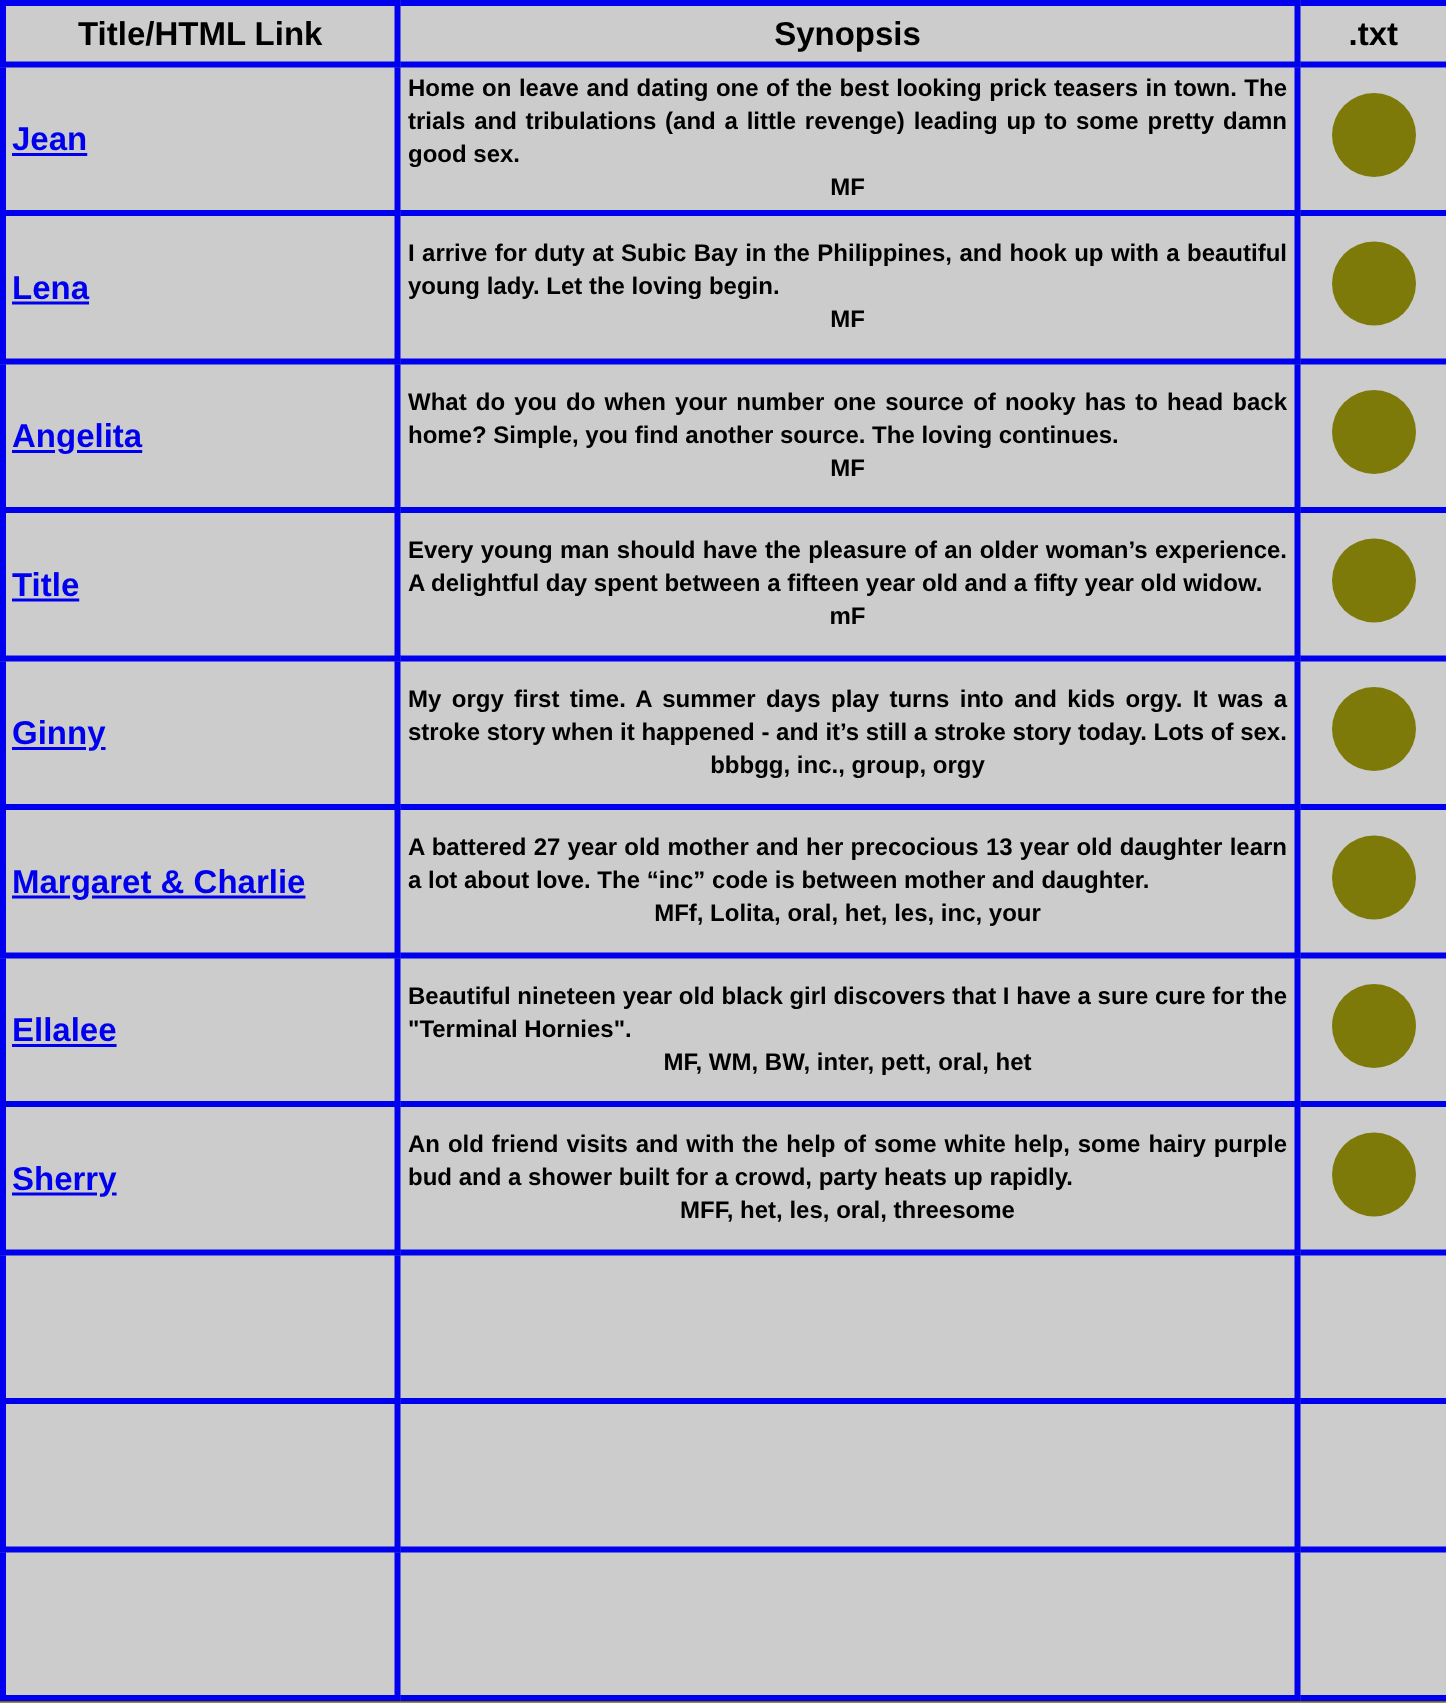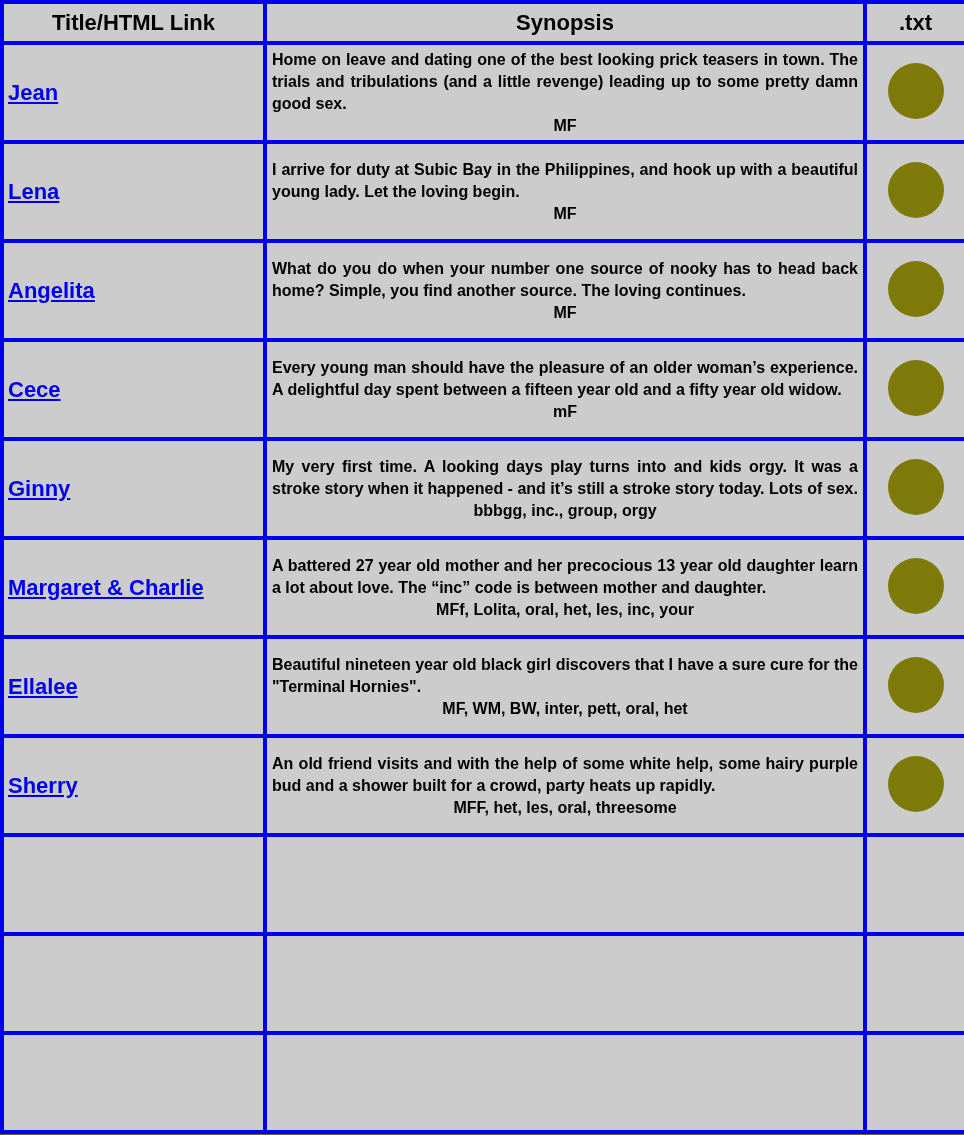--- a/index.html
+++ b/index.html
@@ -143,37 +143,37 @@
       <div class="syn">What do you do when your number one source of nooky has to head back home? Simple, you find another source. The loving continues.</div>
       <div class="codes">MF</div>
     </td>
     <td class="txt-cell">
       <span class="txt-circle"></span>
     </td>
   </tr>
 
   <tr class="story-row">
     <td class="title-cell">
-      <a href="#" class="title-link">Cece</a>
+      <a href="#" class="title-link">Title</a>
     </td>
     <td class="syn-cell">
       <div class="syn">Every young man should have the pleasure of an older woman’s experience. A delightful day spent between a fifteen year old and a fifty year old widow.</div>
       <div class="codes">mF</div>
     </td>
     <td class="txt-cell">
       <span class="txt-circle"></span>
     </td>
   </tr>
 
   <tr class="story-row">
     <td class="title-cell">
       <a href="#" class="title-link">Ginny</a>
     </td>
     <td class="syn-cell">
-      <div class="syn">My very first time. A looking days play turns into and kids orgy. It was a stroke story when it happened - and it’s still a stroke story today. Lots of sex.</div>
+      <div class="syn">My orgy first time. A summer days play turns into and kids orgy. It was a stroke story when it happened - and it’s still a stroke story today. Lots of sex.</div>
       <div class="codes">bbbgg, inc., group, orgy</div>
     </td>
     <td class="txt-cell">
       <span class="txt-circle"></span>
     </td>
   </tr>
 
   <tr class="story-row">
     <td class="title-cell">
       <a href="#" class="title-link">Margaret &amp; Charlie</a>

